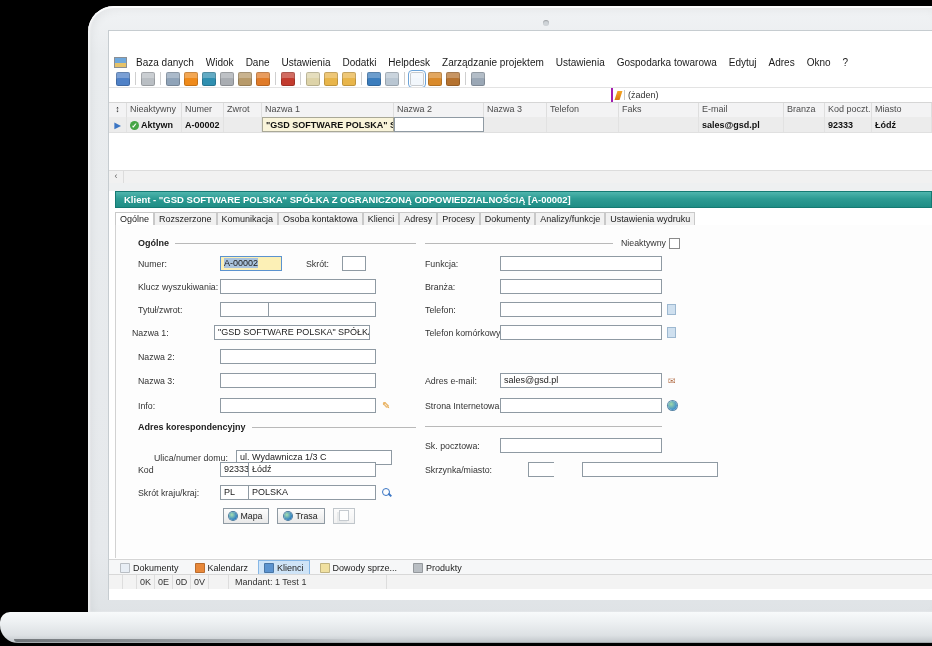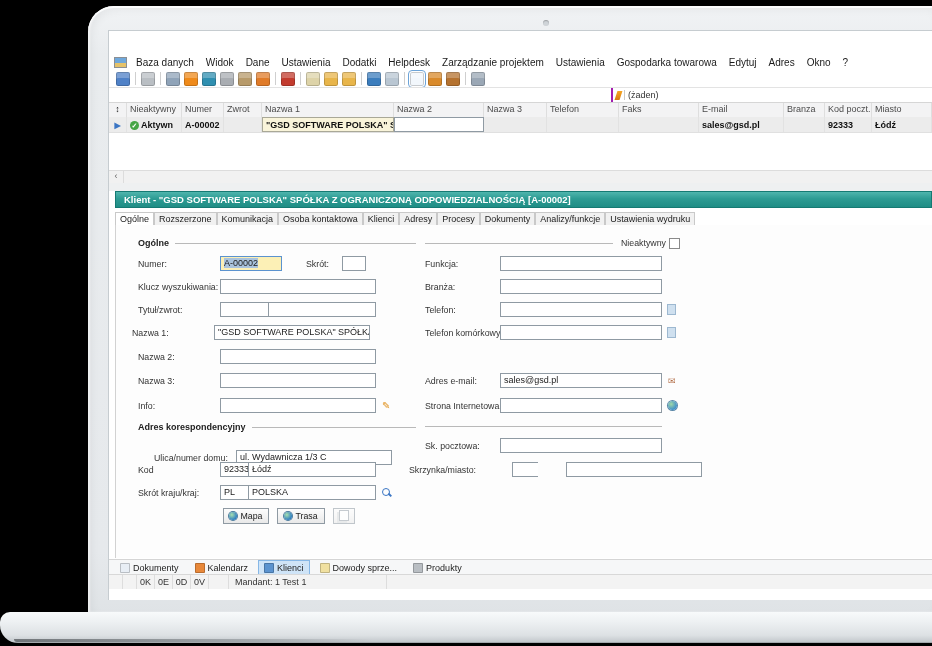--- a/index.html
+++ b/index.html
@@ -335,21 +335,21 @@
         <span class="ffield" style="width:162px;"></span>
         <span class="globe"></span>
       </div>
 
       <div class="divline" style="left:309px;top:201px;width:237px;"></div>
 
       <div class="frow" style="left:309px;top:212px;">
         <span class="flabel" style="width:75px;">Sk. pocztowa:</span>
         <span class="ffield" style="width:162px;"></span>
       </div>
-      <div class="frow" style="left:293px;top:236px;gap:28px;">
+      <div class="frow" style="left:309px;top:236px;gap:28px;">
         <span class="flabel" style="width:75px;">Skrzynka/miasto:</span>
         <span class="ffield" style="width:26px;border-right:none;"></span>
         <span class="ffield" style="width:136px;"></span>
       </div>
     </div>
 
     <div class="btabs" id="btabs">
         <div class="btab">
           <span class="bicon" style="background: rgb(232, 238, 245);"></span>
           <span>Dokumenty</span>

